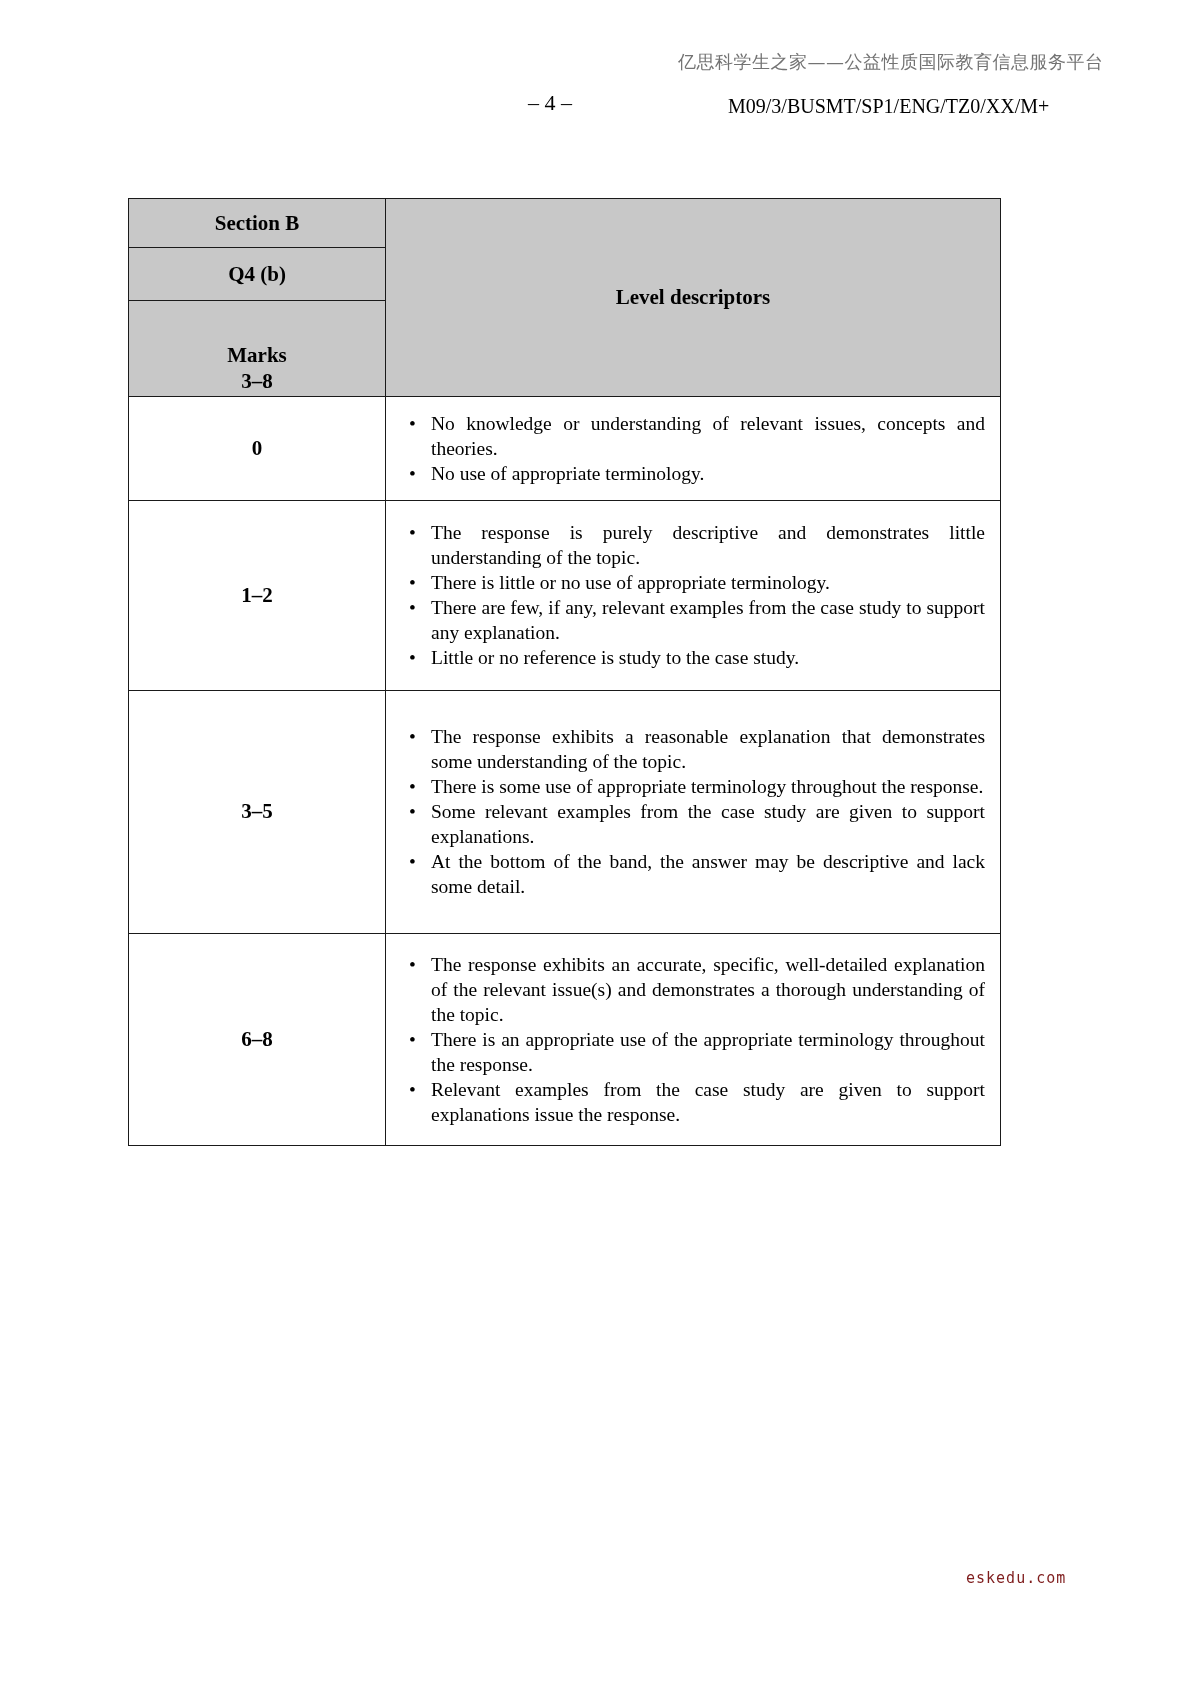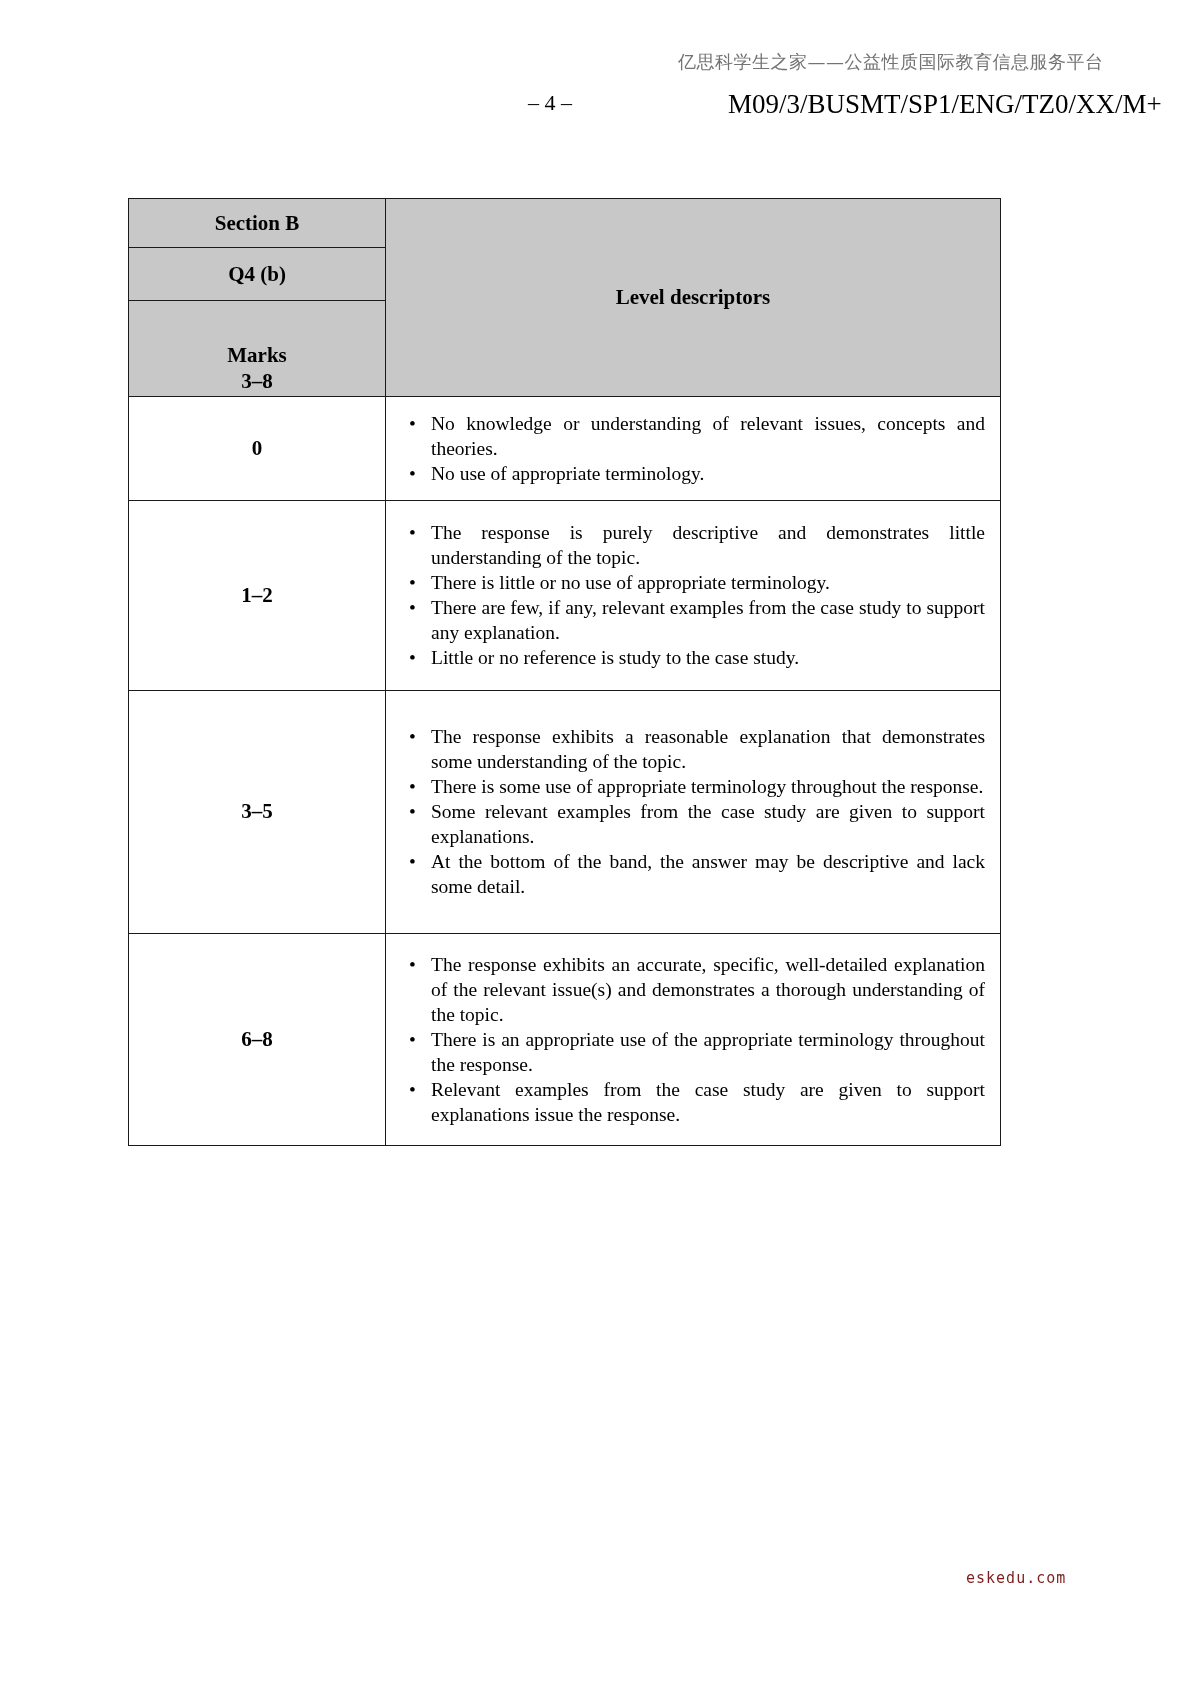--- a/index.html
+++ b/index.html
@@ -27,23 +27,23 @@
   .page-num {
     position: absolute;
     top: 90px;
     left: 500px;
     width: 100px;
     text-align: center;
     font-size: 22px;
   }
   .paper-code {
     position: absolute;
-    top: 89px;
+    top: 95px;
     left: 728px;
-    font-size: 27px;
+    font-size: 20px;
     white-space: nowrap;
   }
 
   
   table.rubric {
     position: absolute;
     left: 128px;
     top: 198px;
     width: 872px;
     border-collapse: collapse;

